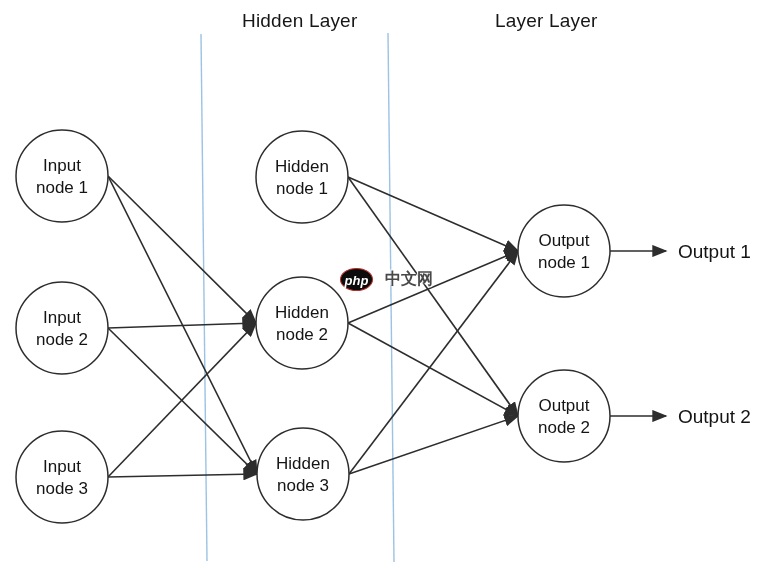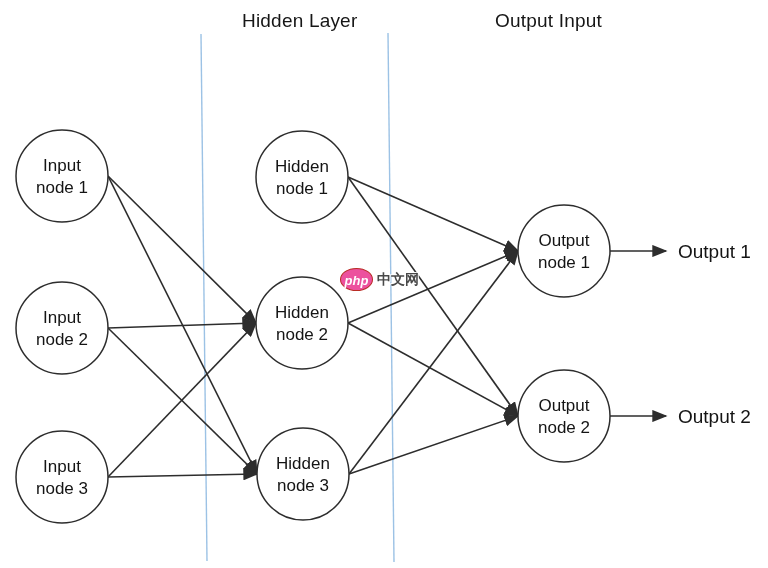--- a/index.html
+++ b/index.html
@@ -31,35 +31,36 @@
     align-items: center;
     gap: 4px;
     opacity: 0.95;
   }
   .wm-badge {
     display: inline-block;
     width: 33px;
     height: 23px;
     line-height: 23px;
     text-align: center;
-    background: #ec4899;
+    background: #000000;
     border: 1px solid #b6211a;
     border-radius: 50%;
     color: #ffffff;
     font-style: italic;
     font-weight: bold;
     font-size: 13px;
     box-sizing: border-box;
   }
   .wm-text {
-    font-size: 14px;
+    font-size: 16px;
     font-weight: bold;
     color: #3f3f3f;
     text-shadow: 0 0 2px #ffffff, 1px 1px 0 #ffffff, -1px -1px 0 #ffffff;
     white-space: nowrap;
+    margin-left: 8px;
   }
 </style>
 </head>
 <body>
 
 <div class="canvas">
 
   <svg class="diagram" width="768" height="568" viewBox="0 0 768 568">
       <defs>
         <marker id="arrow" viewBox="0 0 10 8" refX="9" refY="4" markerWidth="9.5" markerHeight="7.6" orient="auto">
@@ -112,20 +113,20 @@
         <circle cx="564" cy="251" r="46" fill="#ffffff" stroke="#2d2d2d" stroke-width="1.5"></circle>
         <text x="564" y="246" text-anchor="middle" font-size="17" fill="#141414" font-family="&quot;Liberation Sans&quot;, sans-serif"><tspan x="564">Output</tspan><tspan x="564" dy="22">node 1</tspan></text>
       </g>
       <g>
         <circle cx="564" cy="416" r="46" fill="#ffffff" stroke="#2d2d2d" stroke-width="1.5"></circle>
         <text x="564" y="411" text-anchor="middle" font-size="17" fill="#141414" font-family="&quot;Liberation Sans&quot;, sans-serif"><tspan x="564">Output</tspan><tspan x="564" dy="22">node 2</tspan></text>
       </g>
     </svg>
 
   <div class="layer-label label-hidden">Hidden Layer</div>
-  <div class="layer-label label-output">Output Input</div>
+  <div class="layer-label label-output">Layer Layer</div>
 
   <div class="watermark">
     <span class="wm-badge">php</span>
     <span class="wm-text">中文网</span>
   </div>
 
 </div>
 
 </body></html>

